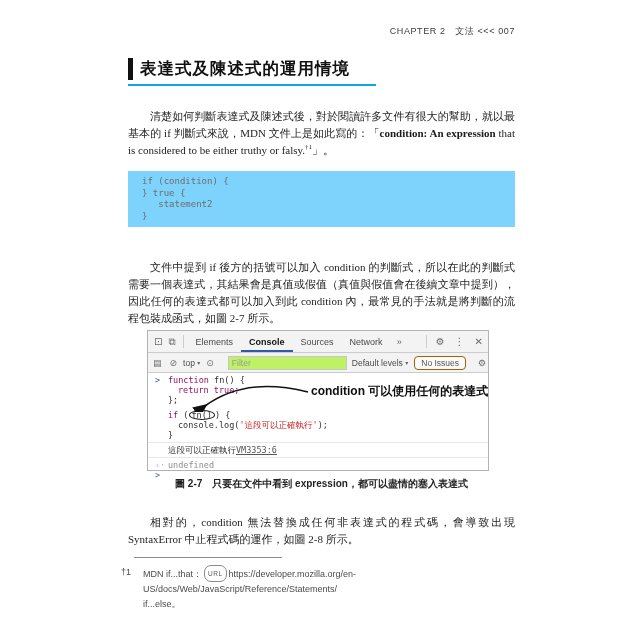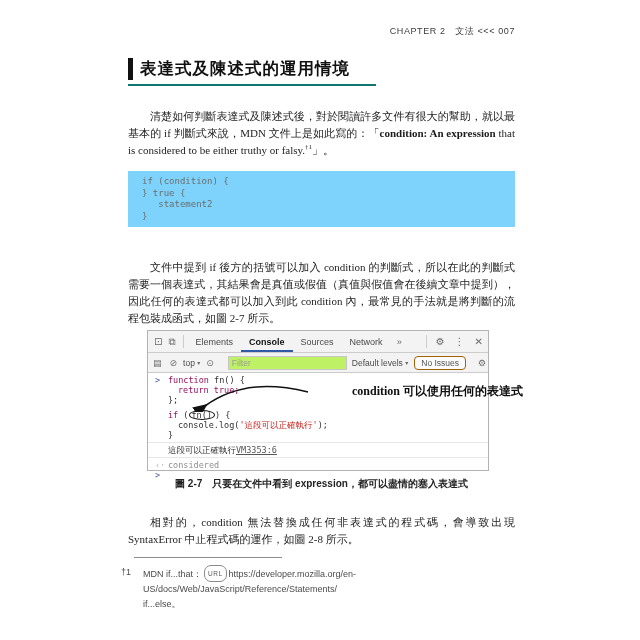--- a/index.html
+++ b/index.html
@@ -6,21 +6,21 @@
   body{width:640px;height:640px;background:#ffffff;position:relative;overflow:hidden;
        font-family:"Liberation Serif","DejaVu Serif",serif;color:#1f1f1f;}
   .abs{position:absolute;}
 
   
   .page-header{top:25px;left:128px;width:387px;text-align:right;
     font-family:"Liberation Sans","DejaVu Sans",sans-serif;font-size:9px;letter-spacing:.6px;color:#3c3c3c;}
 
   
   .title-row{top:58px;left:128px;display:inline-flex;align-items:center;
-    border-bottom:2px solid #0f766e;padding:0 26px 4px 0;}
+    border-bottom:2px solid #0ea5e9;padding:0 26px 4px 0;}
   .title-bar{width:5px;height:22px;background:#111;margin-right:7px;}
   .title-text{font-family:"Liberation Sans","DejaVu Sans",sans-serif;font-size:16.5px;font-weight:bold;color:#111;letter-spacing:1px;}
 
   
   .para{left:128px;width:387px;font-size:11px;line-height:17px;text-align:justify;text-indent:2em;color:#1c1c1c;}
   .para sup{font-size:7px;line-height:0;}
   .para .latin-bold{font-weight:bold;}
   .p1{top:97px;}
   .p2{top:248px;}
   .p3{top:503px;}
@@ -68,22 +68,22 @@
   .ind1{padding-left:30px;}
   .gap-top{margin-top:5px;}
   .fn-ellipse{border:1.4px solid #1d1d1d;border-radius:50%;padding:0 2px;display:inline-block;line-height:8px;}
   .out-row{margin-top:2px;border-top:1px solid #e7e7e7;border-bottom:1px solid #e7e7e7;
     padding:2px 8px 2px 20px;display:flex;justify-content:flex-start;align-items:center;}
   .src-link{color:#555;text-decoration:underline;}
   .ret-row{padding-left:20px;color:#8f8f8f;position:relative;margin-top:2px;}
   .ret-ico{position:absolute;left:7px;color:#b5b5b5;}
 
   
-  .annot-text{top:383px;left:311px;font-family:Liberation Serif, serif;
-    font-size:12px;font-weight:bold;color:#0e0e0e;white-space:nowrap;margin-left:41px;}
+  .annot-text{top:383px;left:311px;font-family:Liberation Sans, sans-serif;
+    font-size:12px;font-weight:bold;color:#0e0e0e;white-space:nowrap;}
   .annot-arrow{top:378px;left:190px;}
 
   
   .caption{top:477px;left:128px;width:387px;text-align:center;
     font-family:"Liberation Sans","DejaVu Sans",sans-serif;font-size:10px;font-weight:bold;color:#222;}
 
   
   .foot-rule{top:557px;left:134px;width:148px;border-top:1px solid #8d8d8d;height:0;}
   .footnote{top:565px;left:121px;width:405px;display:flex;
     font-family:"Liberation Sans","DejaVu Sans",sans-serif;font-size:9px;line-height:15px;color:#4b4b4b;}
@@ -147,21 +147,21 @@
     <div class="crow"><span class="prompt">&gt;</span><span class="kw">function</span><span> fn() {</span></div>
     <div class="crow ind1"><span class="kw">return true;</span></div>
     <div class="crow"><span>};</span></div>
     <div class="crow gap-top"><span class="kw">if</span><span> (</span><span class="fn-ellipse">fn()</span><span>) {</span></div>
     <div class="crow ind1"><span>console.log(</span><span class="str">'這段可以正確執行'</span><span>);</span></div>
     <div class="crow"><span>}</span></div>
     <div class="out-row">
       <span>這段可以正確執行</span>
       <span class="src-link">VM3353:6</span>
     </div>
-    <div class="ret-row"><span class="ret-ico">‹·</span><span>considered</span></div>
+    <div class="ret-row"><span class="ret-ico">‹·</span><span>undefined</span></div>
     <div class="crow"><span class="prompt">&gt;</span></div>
   </div>
 </div>
 
 <svg class="abs annot-arrow" width="125" height="34" viewBox="0 0 125 34">
   <defs>
     <marker id="ah" markerWidth="9" markerHeight="8" refX="2" refY="4" orient="auto">
       <path d="M9 0 L0 4 L9 8 z" fill="#111"></path>
     </marker>
   </defs>

